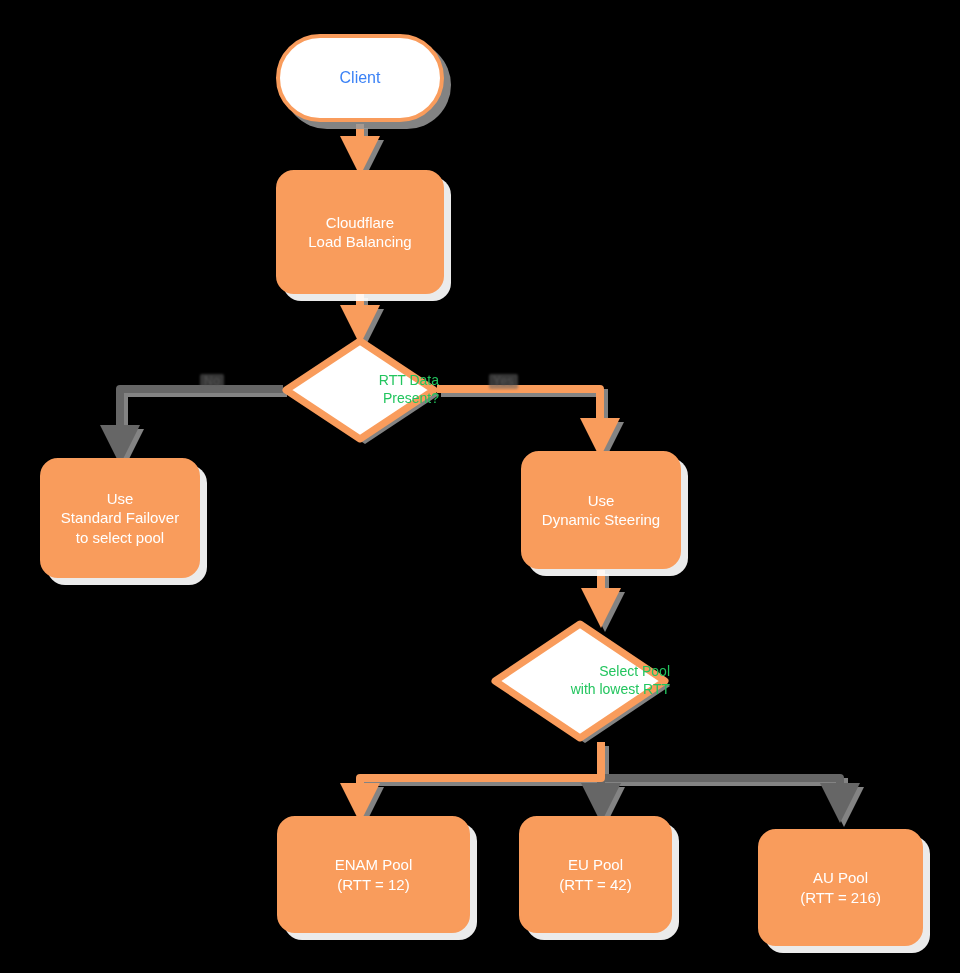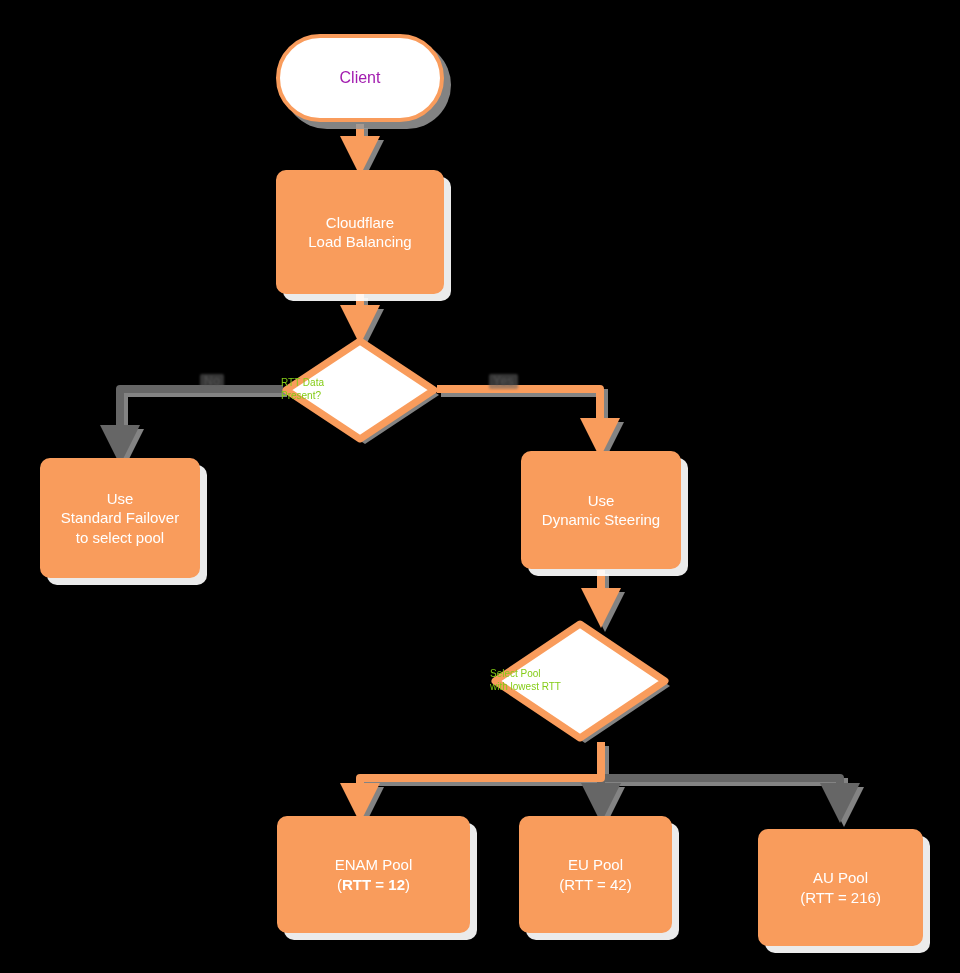--- a/index.html
+++ b/index.html
@@ -30,60 +30,60 @@
     display: flex;
     align-items: center;
     justify-content: center;
     text-align: center;
     line-height: 1.28;
   }
   
   .proc {
     background: #F99C5C;
     border: 2px solid #F99C5C;
-    border-radius: 10px;
+    border-radius: 18px;
     color: #FFFFFF;
     font-size: 15px;
     box-shadow: 7px 7px 0 0 rgba(255,255,255,0.92);
   }
   .proc .inner {
     padding: 4px 8px;
     white-space: pre-line;
   }
   
   .term {
     background: #FFFFFF;
     border: 4px solid #F99C5C;
     border-radius: 999px;
-    color: #a21caf;
+    color: #3b82f6;
     font-size: 16px;
     box-shadow: 7px 7px 0 0 rgba(154,154,154,0.85);
   }
   
   .decision {
     background: transparent;
     border: none;
   }
   .decision svg {
     position: absolute;
     left: 0;
     top: 0;
     overflow: visible;
   }
   .decision .label {
     position: relative;
     z-index: 2;
-    color: #84cc16;
-    font-size: 10px;
+    color: #22c55e;
+    font-size: 14px;
     white-space: pre-line;
-    text-align: left;
+    text-align: right;
     width: 100%;
   }
   .bold-rtt {
-    font-weight: bold;
+    font-weight: normal;
     text-align: right;
   }
   .edge-label {
     position: absolute;
     color: #555555;
     font-size: 12px;
     background: rgba(100,100,100,0.55);
     padding: 1px 4px;
     border-radius: 2px;
     filter: blur(1.1px);

